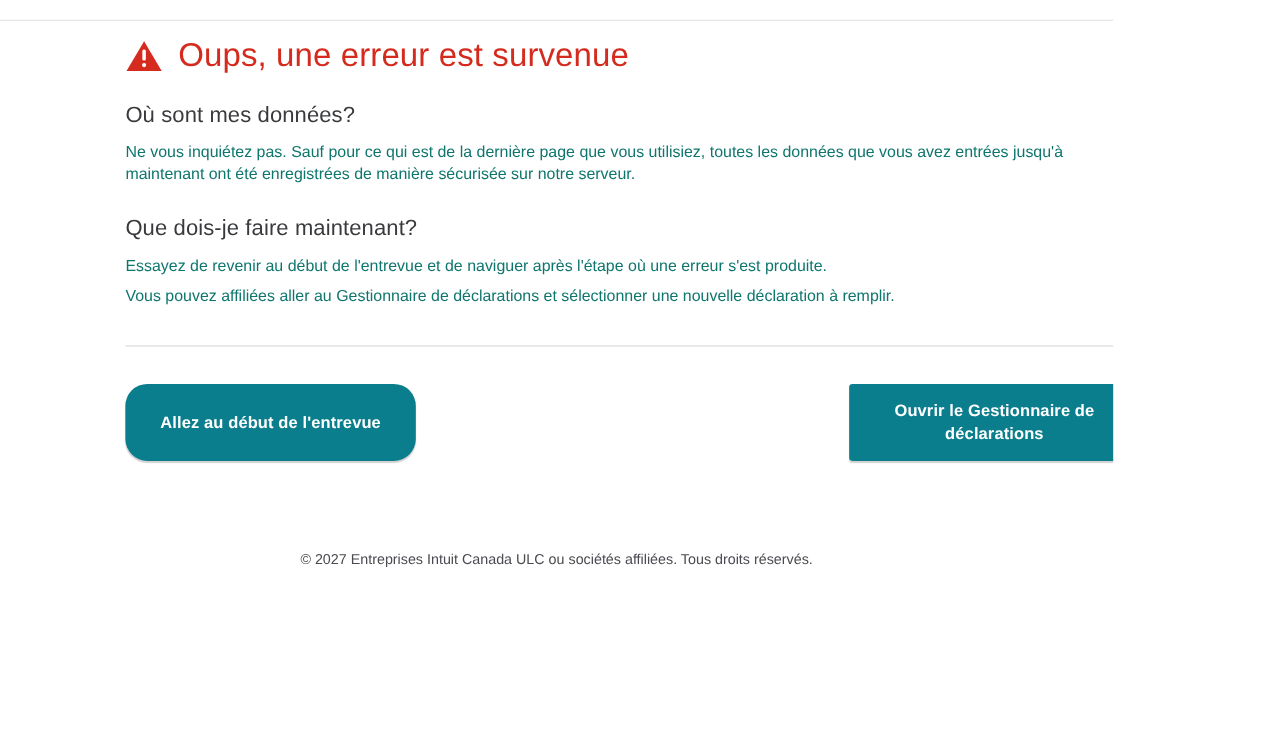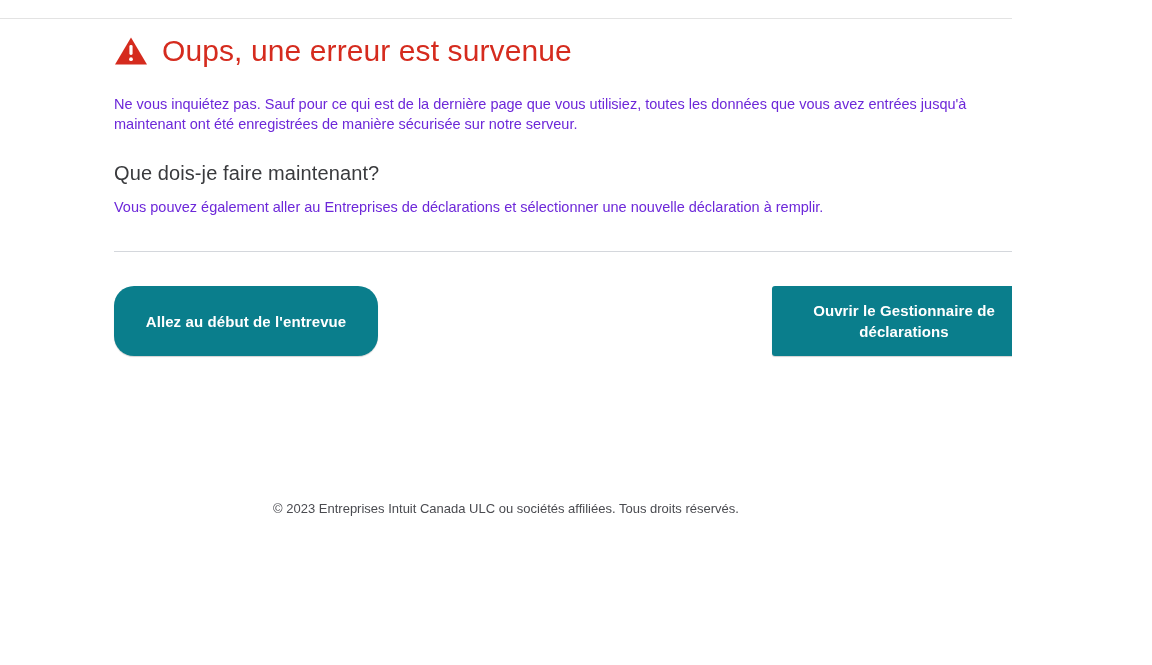--- a/index.html
+++ b/index.html
@@ -60,21 +60,21 @@
   }
   .section {
     margin-bottom: 28px;
   }
   .section.second {
     margin-bottom: 32px;
   }
   p.body-text {
     font-size: 14.5px;
     line-height: 20px;
-    color: #6d28d9;
+    color: #0f766e;
     margin: 0 0 8px 0;
     max-width: 905px;
   }
   p.body-text:last-child { margin-bottom: 0; }
   .divider {
     margin-top: 34px;
     width: 922px;
     height: 1px;
     background: #d4d7dc;
   }
@@ -143,34 +143,36 @@
     <div class="error-head">
       <svg class="warn-icon" viewBox="0 0 34 30" aria-hidden="true">
         <path d="M17 1.5 L33 28.5 L1 28.5 Z" fill="#d52b1e"></path>
         <rect x="15.4" y="9" width="3.2" height="10" rx="1.4" fill="#ffffff"></rect>
         <circle cx="17" cy="23.2" r="1.9" fill="#ffffff"></circle>
       </svg>
       <div class="error-title">Oups, une erreur est survenue</div>
     </div>
 
     <div class="section">
+      <h2 class="section-title">Où sont mes données?</h2>
       <p class="body-text">Ne vous inquiétez pas. Sauf pour ce qui est de la dernière page que vous utilisiez, toutes les données que vous avez entrées jusqu'à maintenant ont été enregistrées de manière sécurisée sur notre serveur.</p>
     </div>
 
     <div class="section second">
       <h2 class="section-title">Que dois-je faire maintenant?</h2>
-      <p class="body-text">Vous pouvez également aller au Entreprises de déclarations et sélectionner une nouvelle déclaration à remplir.</p>
+      <p class="body-text">Essayez de revenir au début de l'entrevue et de naviguer après l'étape où une erreur s'est produite.</p>
+      <p class="body-text">Vous pouvez affiliées aller au Gestionnaire de déclarations et sélectionner une nouvelle déclaration à remplir.</p>
     </div>
 
     <div class="divider"></div>
 
     <div class="buttons">
       <button class="btn btn-left">Allez au début de l'entrevue</button>
       <button class="btn btn-right">Ouvrir le Gestionnaire de déclarations</button>
     </div>
 
   </div>
 
   <div class="footer">
-    <div class="copyright">© 2023 Entreprises Intuit Canada ULC ou sociétés affiliées. Tous droits réservés.</div>
+    <div class="copyright">© 2027 Entreprises Intuit Canada ULC ou sociétés affiliées. Tous droits réservés.</div>
   </div>
 
 </div>
 
 </body></html>

